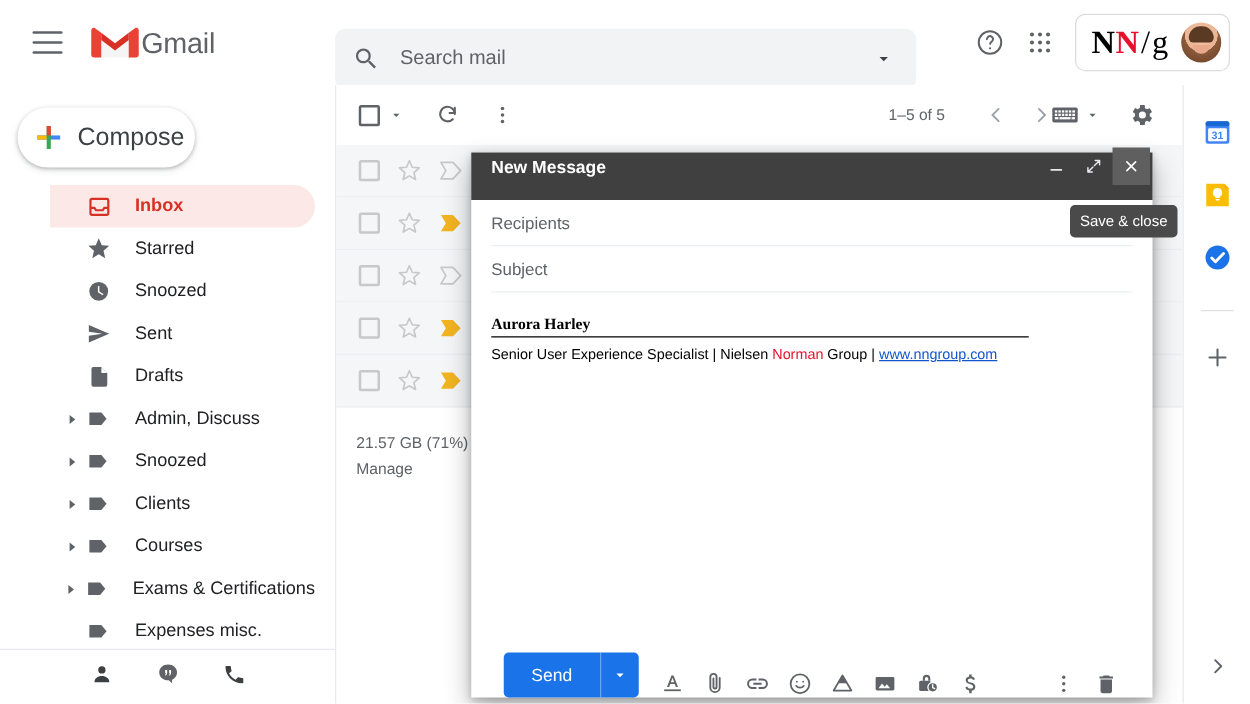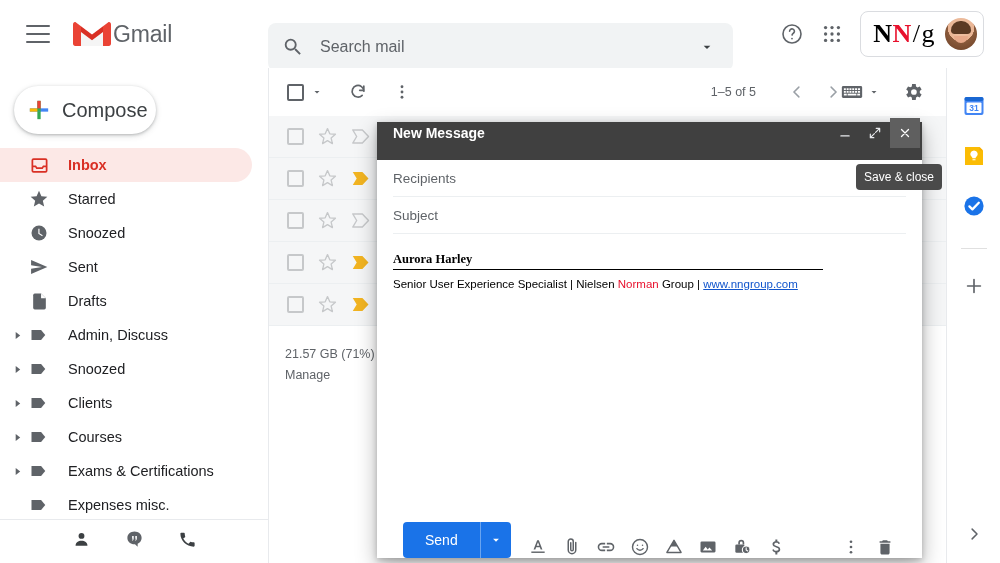--- a/index.html
+++ b/index.html
@@ -78,21 +78,21 @@
   }
   .compose-btn {
     margin: 18px 0 0 14px; width: 142px; height: 48px;
     border-radius: 24px; background: #fff;
     box-shadow: 0 1px 3px rgba(60,64,67,.3), 0 2px 6px rgba(60,64,67,.15);
     display: flex; align-items: center; cursor: pointer;
   }
   .compose-plus { width: 22px; height: 22px; margin-left: 14px; margin-right: 12px; }
   .compose-label { font-size: 20px; color: #3c4043; }
 
-  .nav-list { margin-top: 14px; }
+  .nav-list { margin-top: 14px; padding-left: 40px; }
   .nav-item {
     display: flex; align-items: center; height: 34px;
     padding-left: 10px; margin-right: 16px;
     border-radius: 0 17px 17px 0; cursor: pointer;
     font-size: 14.5px; color: #202124;
   }
   .nav-item.active { background: #fce8e6; color: #d93025; font-weight: 700; }
   .nav-arrow { width: 14px; display:flex; align-items:center; justify-content:center;
     margin-right: 2px; }
   .nav-arrow.blank { visibility: hidden; }

